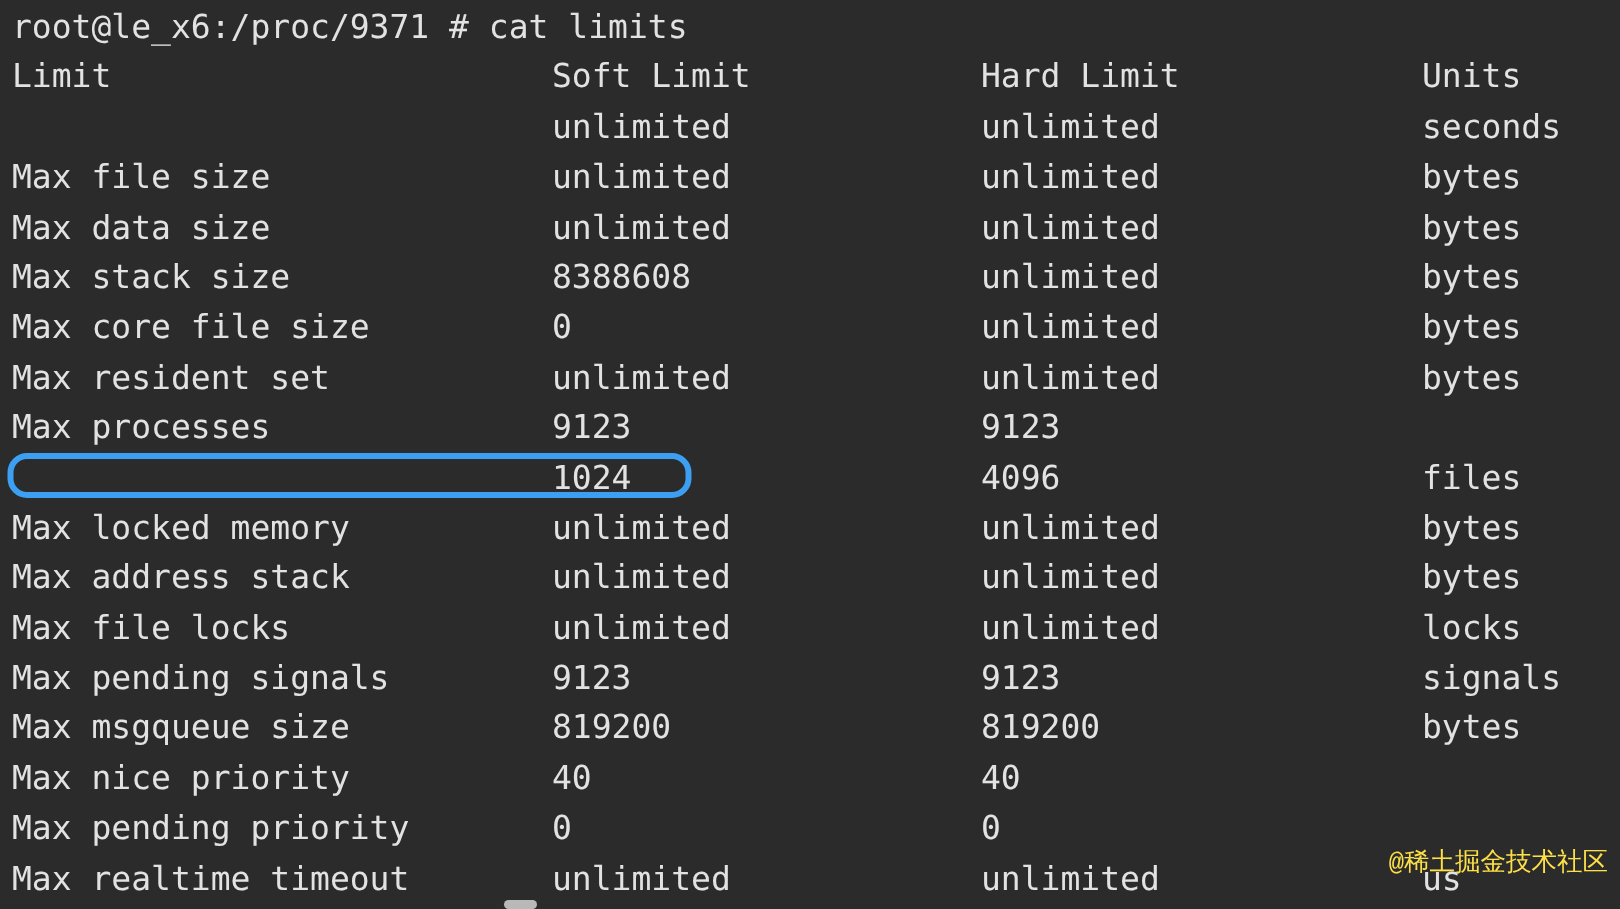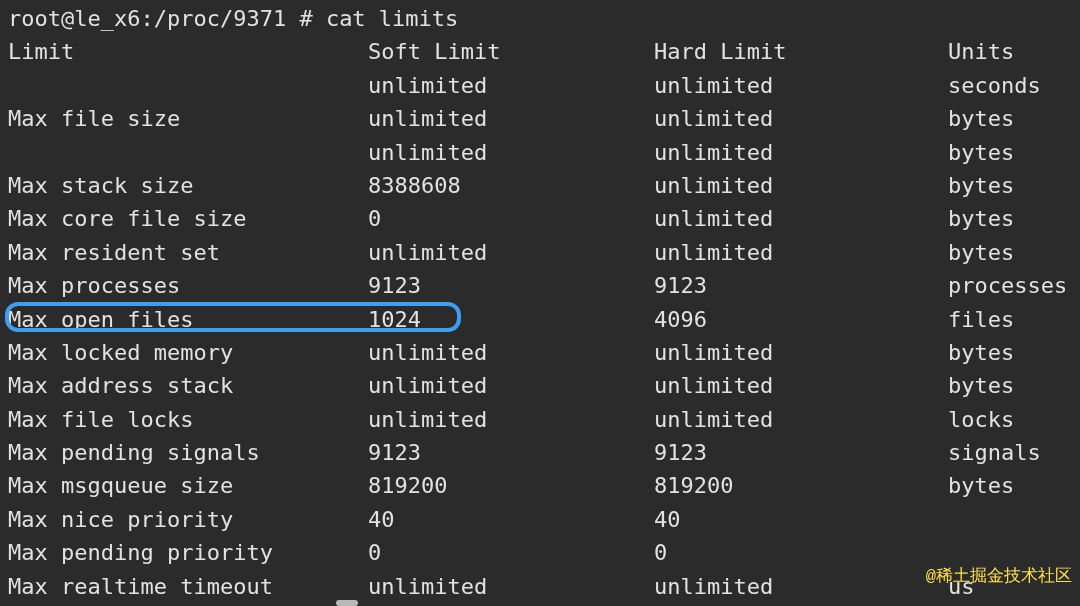--- a/index.html
+++ b/index.html
@@ -102,20 +102,21 @@
       <span class="cell c-hard">unlimited</span>
       <span class="cell c-units">seconds</span>
     </div>
     <div class="line">
       <span class="cell c-limit">Max file size</span>
       <span class="cell c-soft">unlimited</span>
       <span class="cell c-hard">unlimited</span>
       <span class="cell c-units">bytes</span>
     </div>
     <div class="line">
+      <span class="cell c-limit">Max data size</span>
       <span class="cell c-soft">unlimited</span>
       <span class="cell c-hard">unlimited</span>
       <span class="cell c-units">bytes</span>
     </div>
     <div class="line">
       <span class="cell c-limit">Max stack size</span>
       <span class="cell c-soft">8388608</span>
       <span class="cell c-hard">unlimited</span>
       <span class="cell c-units">bytes</span>
     </div>
@@ -128,24 +129,22 @@
     <div class="line">
       <span class="cell c-limit">Max resident set</span>
       <span class="cell c-soft">unlimited</span>
       <span class="cell c-hard">unlimited</span>
       <span class="cell c-units">bytes</span>
     </div>
     <div class="line">
       <span class="cell c-limit">Max processes</span>
       <span class="cell c-soft">9123</span>
       <span class="cell c-hard">9123</span>
-      <span class="cell c-units">processes</span>
-    </div>
-    <div class="line">
-      <span class="cell c-limit">Max open files</span>
+    </div>
+    <div class="line">
       <span class="cell c-soft">1024</span>
       <span class="cell c-hard">4096</span>
       <span class="cell c-units">files</span>
     </div>
     <div class="line">
       <span class="cell c-limit">Max locked memory</span>
       <span class="cell c-soft">unlimited</span>
       <span class="cell c-hard">unlimited</span>
       <span class="cell c-units">bytes</span>
     </div>

